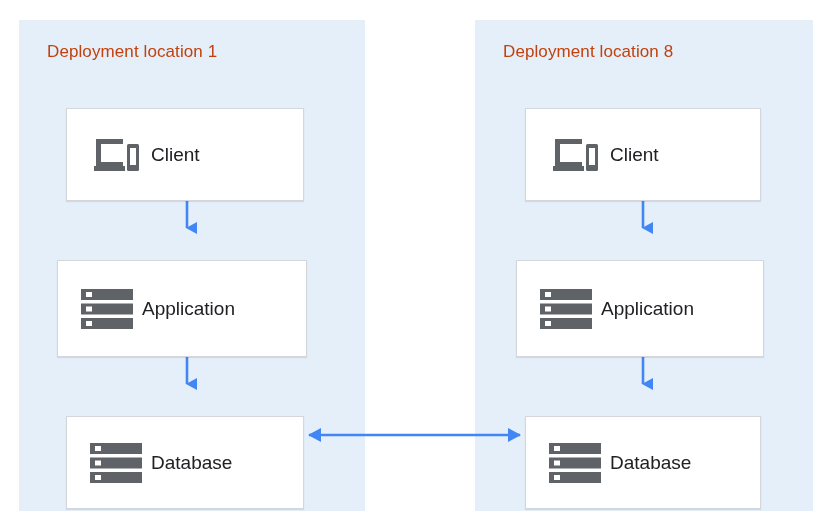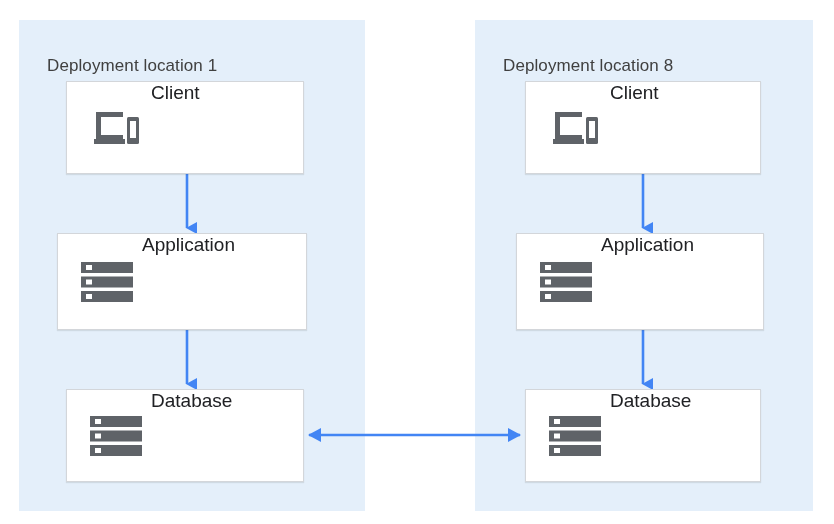--- a/index.html
+++ b/index.html
@@ -28,35 +28,37 @@
     height: 491px;
     background: #E4EFFA;
     box-sizing: border-box;
   }
   #region-left  { left: 19px;  width: 346px; }
   #region-right { left: 475px; width: 338px; }
 
   .region-title {
     position: absolute;
     left: 28px;
-    top: 36px;
+    top: 22px;
     font-size: 17px;
-    color: #404040;
+    color: #c2410c;
     letter-spacing: 0.1px;
     white-space: nowrap;
   }
 
   
   .node {
     position: absolute;
     background: #ffffff;
     border: 1px solid #d3d6da;
     box-sizing: border-box;
     display: flex;
+    align-items: center;
     box-shadow: 0 1px 1px rgba(60,64,67,0.12);
+    margin-top: 27px;
   }
   .node-icon {
     width: 58px;
     margin-left: 20px;
     margin-right: 6px;
     flex: 0 0 auto;
     display: flex;
     align-items: center;
     justify-content: center;
   }

